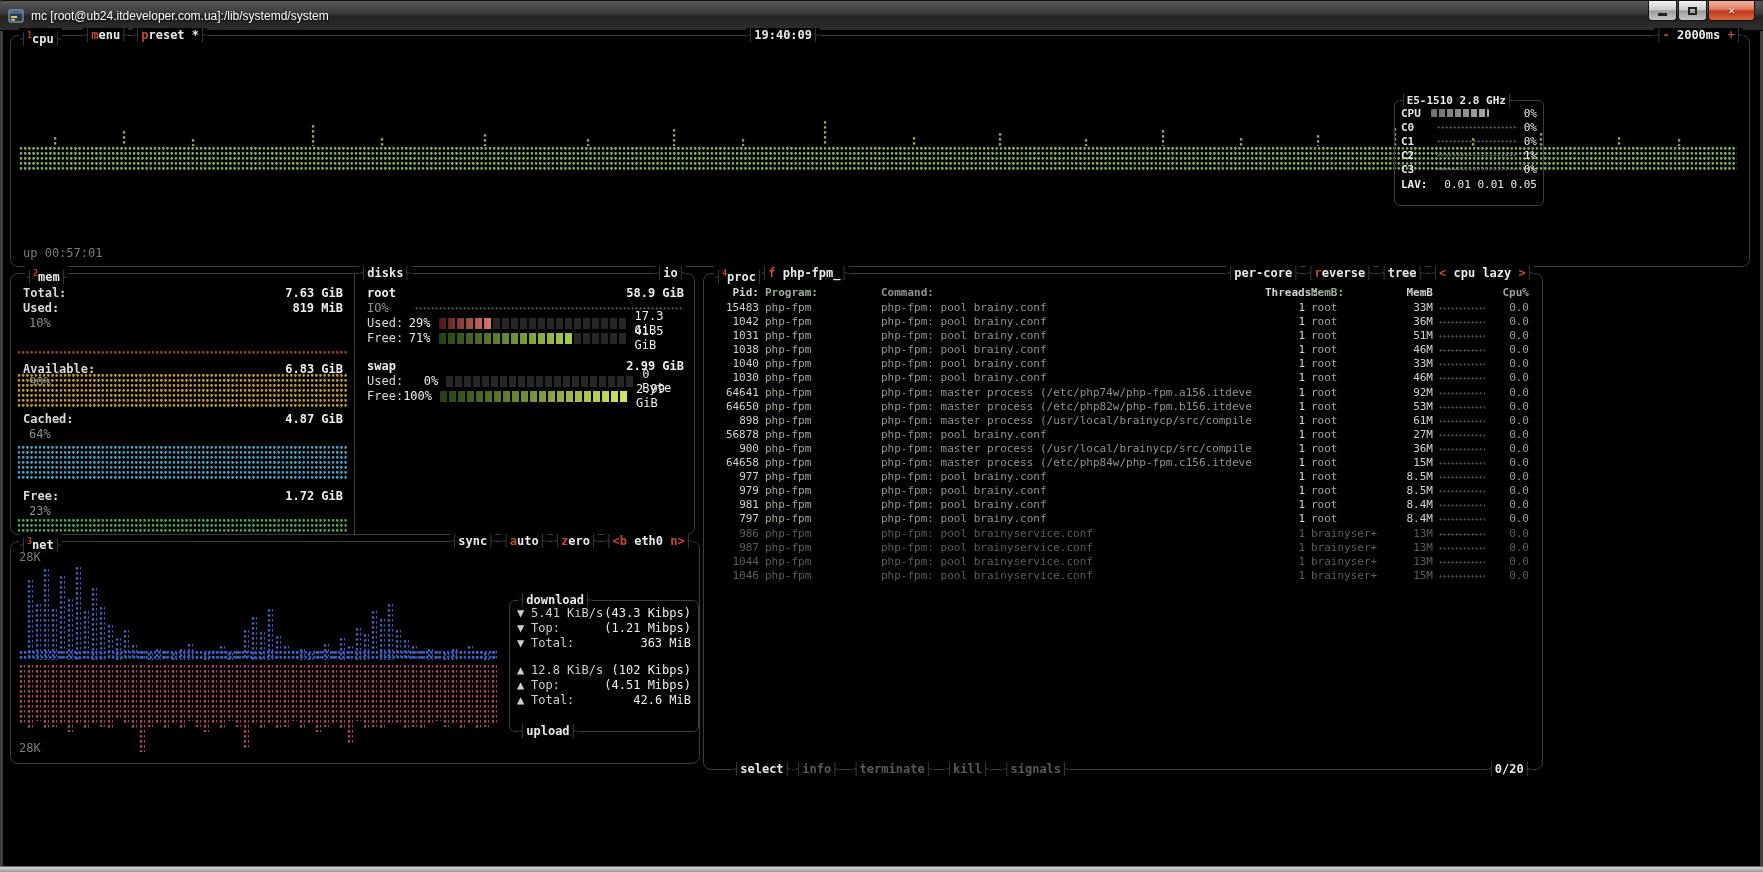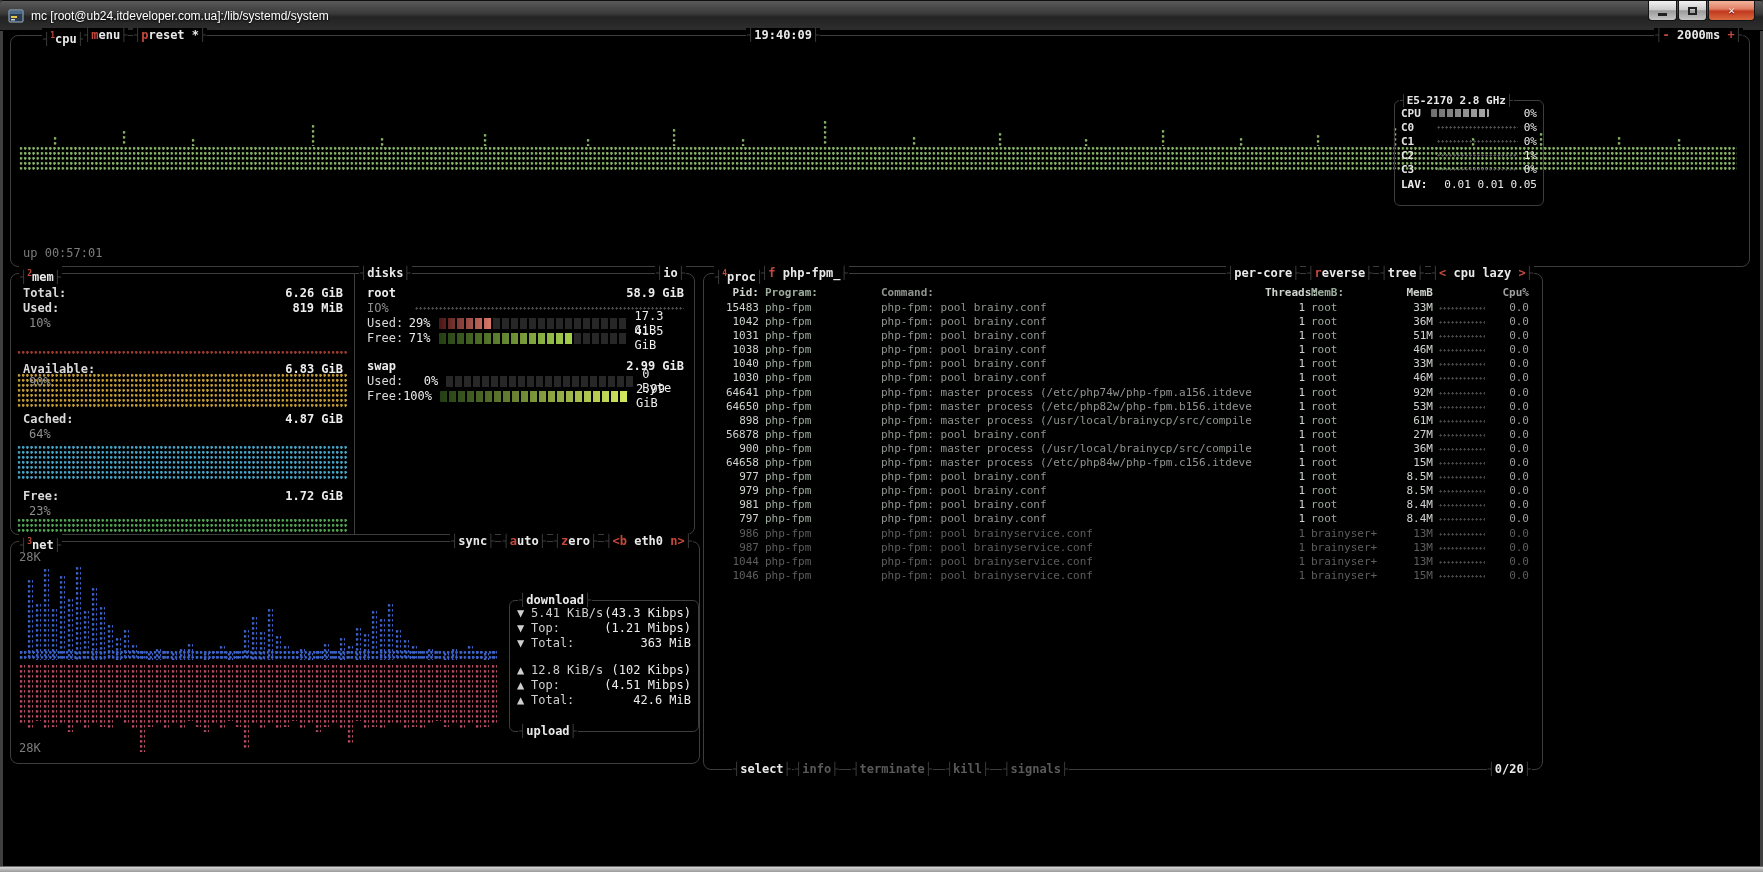--- a/index.html
+++ b/index.html
@@ -145,21 +145,21 @@
         </div>
       <div class="wbtn close">
           <span>✕</span>
         </div>
     </div>
   </div>
 
   <div class="term">
 
     <div class="box" id="cpu-box">
-      <span class="chip" style="left:31px"><span class="sup">1</span><span>cpu</span></span>
+      <span class="chip" style="left:8px"><span class="sup">1</span><span>cpu</span></span>
       <span class="chip" style="left:72px"><span class="hi">m</span><span>enu</span></span>
       <span class="chip" style="left:122px"><span class="hi">p</span><span>reset *</span></span>
       <span class="chip" style="left:735px"><span>19:40:09</span></span>
       <span class="chip" style="right:6px"><span class="hi">-</span><span class="plain">&nbsp;</span><span>2000ms</span><span class="plain">&nbsp;</span><span class="hi">+</span></span>
 
       <div id="cpu-graph">
         <div class="cpuband dots"></div>
       <div class="spike dots" style="left: 2%; height: 10px;"></div>
           <div class="spike dots" style="left: 6%; height: 16px;"></div>
           <div class="spike dots" style="left: 10%; height: 8px;"></div>
@@ -177,21 +177,21 @@
           <div class="spike dots" style="left: 71%; height: 9px;"></div>
           <div class="spike dots" style="left: 75.5%; height: 12px;"></div>
           <div class="spike dots" style="left: 80%; height: 19px;"></div>
           <div class="spike dots" style="left: 84.5%; height: 9px;"></div>
           <div class="spike dots" style="left: 88.5%; height: 14px;"></div>
           <div class="spike dots" style="left: 93%; height: 10px;"></div>
           <div class="spike dots" style="left: 96.5%; height: 8px;"></div>
         </div>
 
       <div id="cpu-info">
-        <span class="chip"><span>E5-2170</span><span class="plain">&nbsp;</span><span>2.8 GHz</span></span>
+        <span class="chip"><span>E5-1510</span><span class="plain">&nbsp;</span><span>2.8 GHz</span></span>
         <div class="crow">
           <span class="clabel">CPU</span>
           <span class="cmeter"></span>
           <span class="cval">0%</span>
         </div>
         <div class="crow">
           <span class="clabel">C0</span>
           <i class="dotline"></i>
           <span class="cval">0%</span>
         </div>
@@ -213,28 +213,28 @@
         <div class="lavrow">
           <span>LAV:</span>
           <span class="cval">0.01 0.01 0.05</span>
         </div>
       </div>
 
       <span id="uptime">up 00:57:01</span>
     </div>
 
     <div class="box" id="mem-box">
-      <span class="chip" style="left:8px"><span class="sup">2</span><span>mem</span></span>
+      <span class="chip" style="left:14px"><span class="sup">2</span><span>mem</span></span>
       <span class="chip" style="left:348px"><span>disks</span></span>
       <span class="chip" style="right:8px"><span>io</span></span>
       <div class="vline"></div>
 
       <div class="kv" style="top:12px">
         <span class="k">Total:</span>
-        <span class="v">6.26 GiB</span>
+        <span class="v">7.63 GiB</span>
       </div>
       <div class="kv" style="top:27px">
         <span class="k">Used:</span>
         <span class="v">819 MiB</span>
       </div>
       <span class="pctline" style="top:42px">10%</span>
       <div class="memblock dots" style="top:76px;height:6px;--dc:var(--mem-used)"></div>
 
       <div class="kv" style="top:88px">
         <span class="k">Available:</span>

